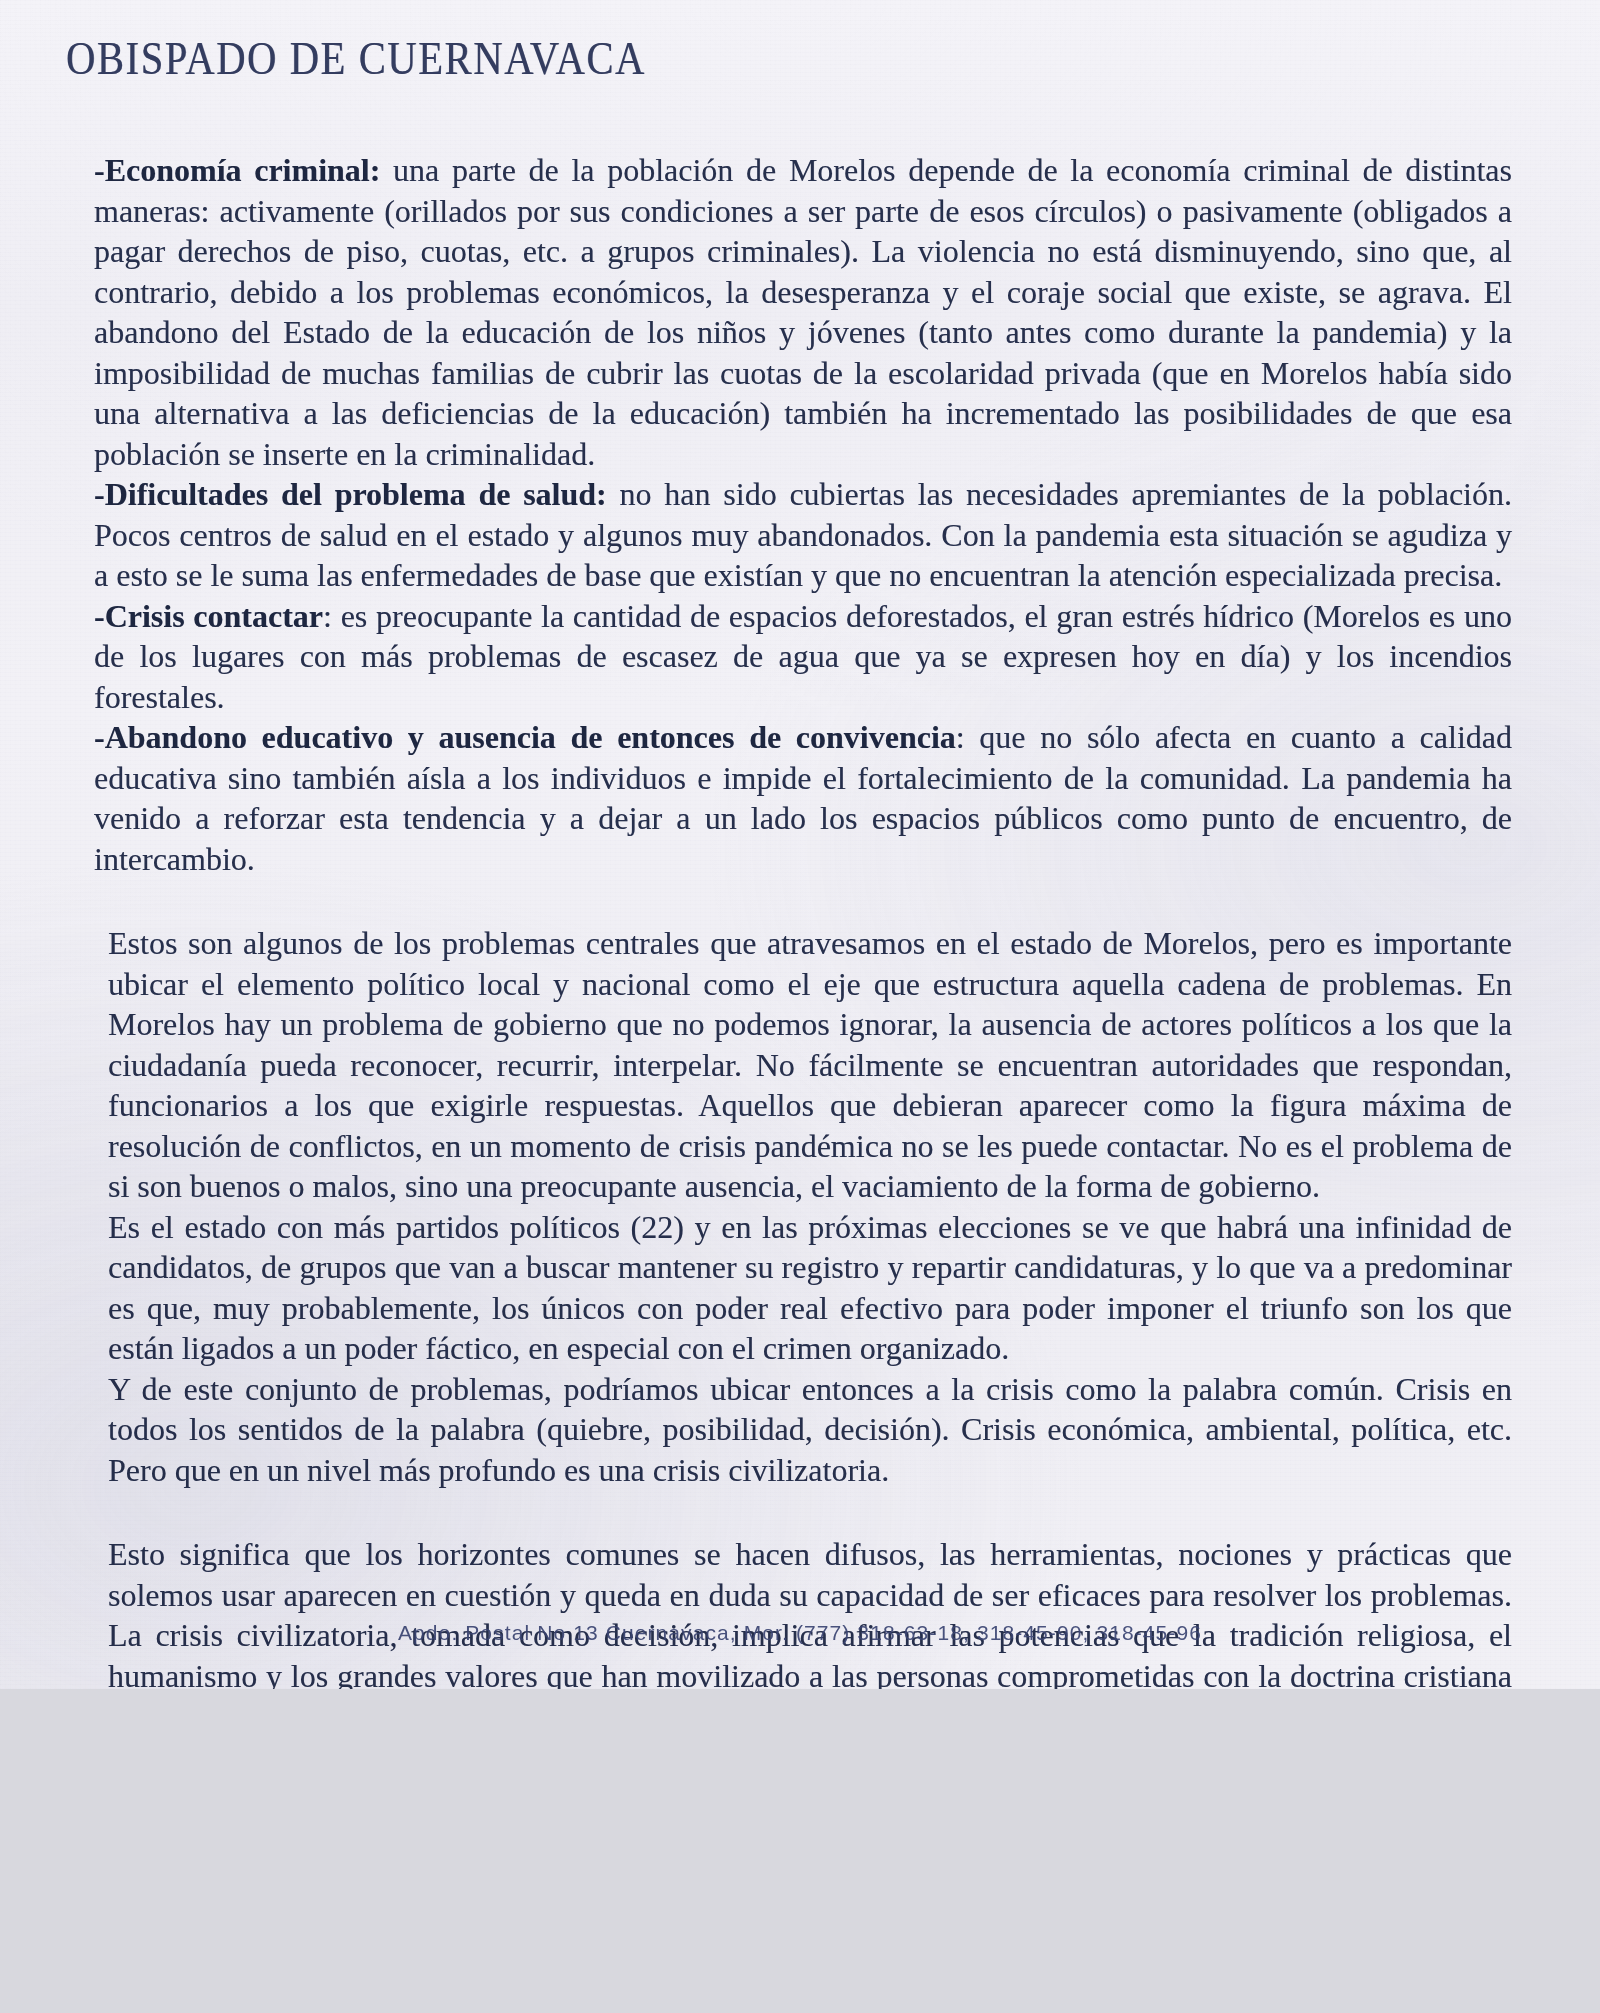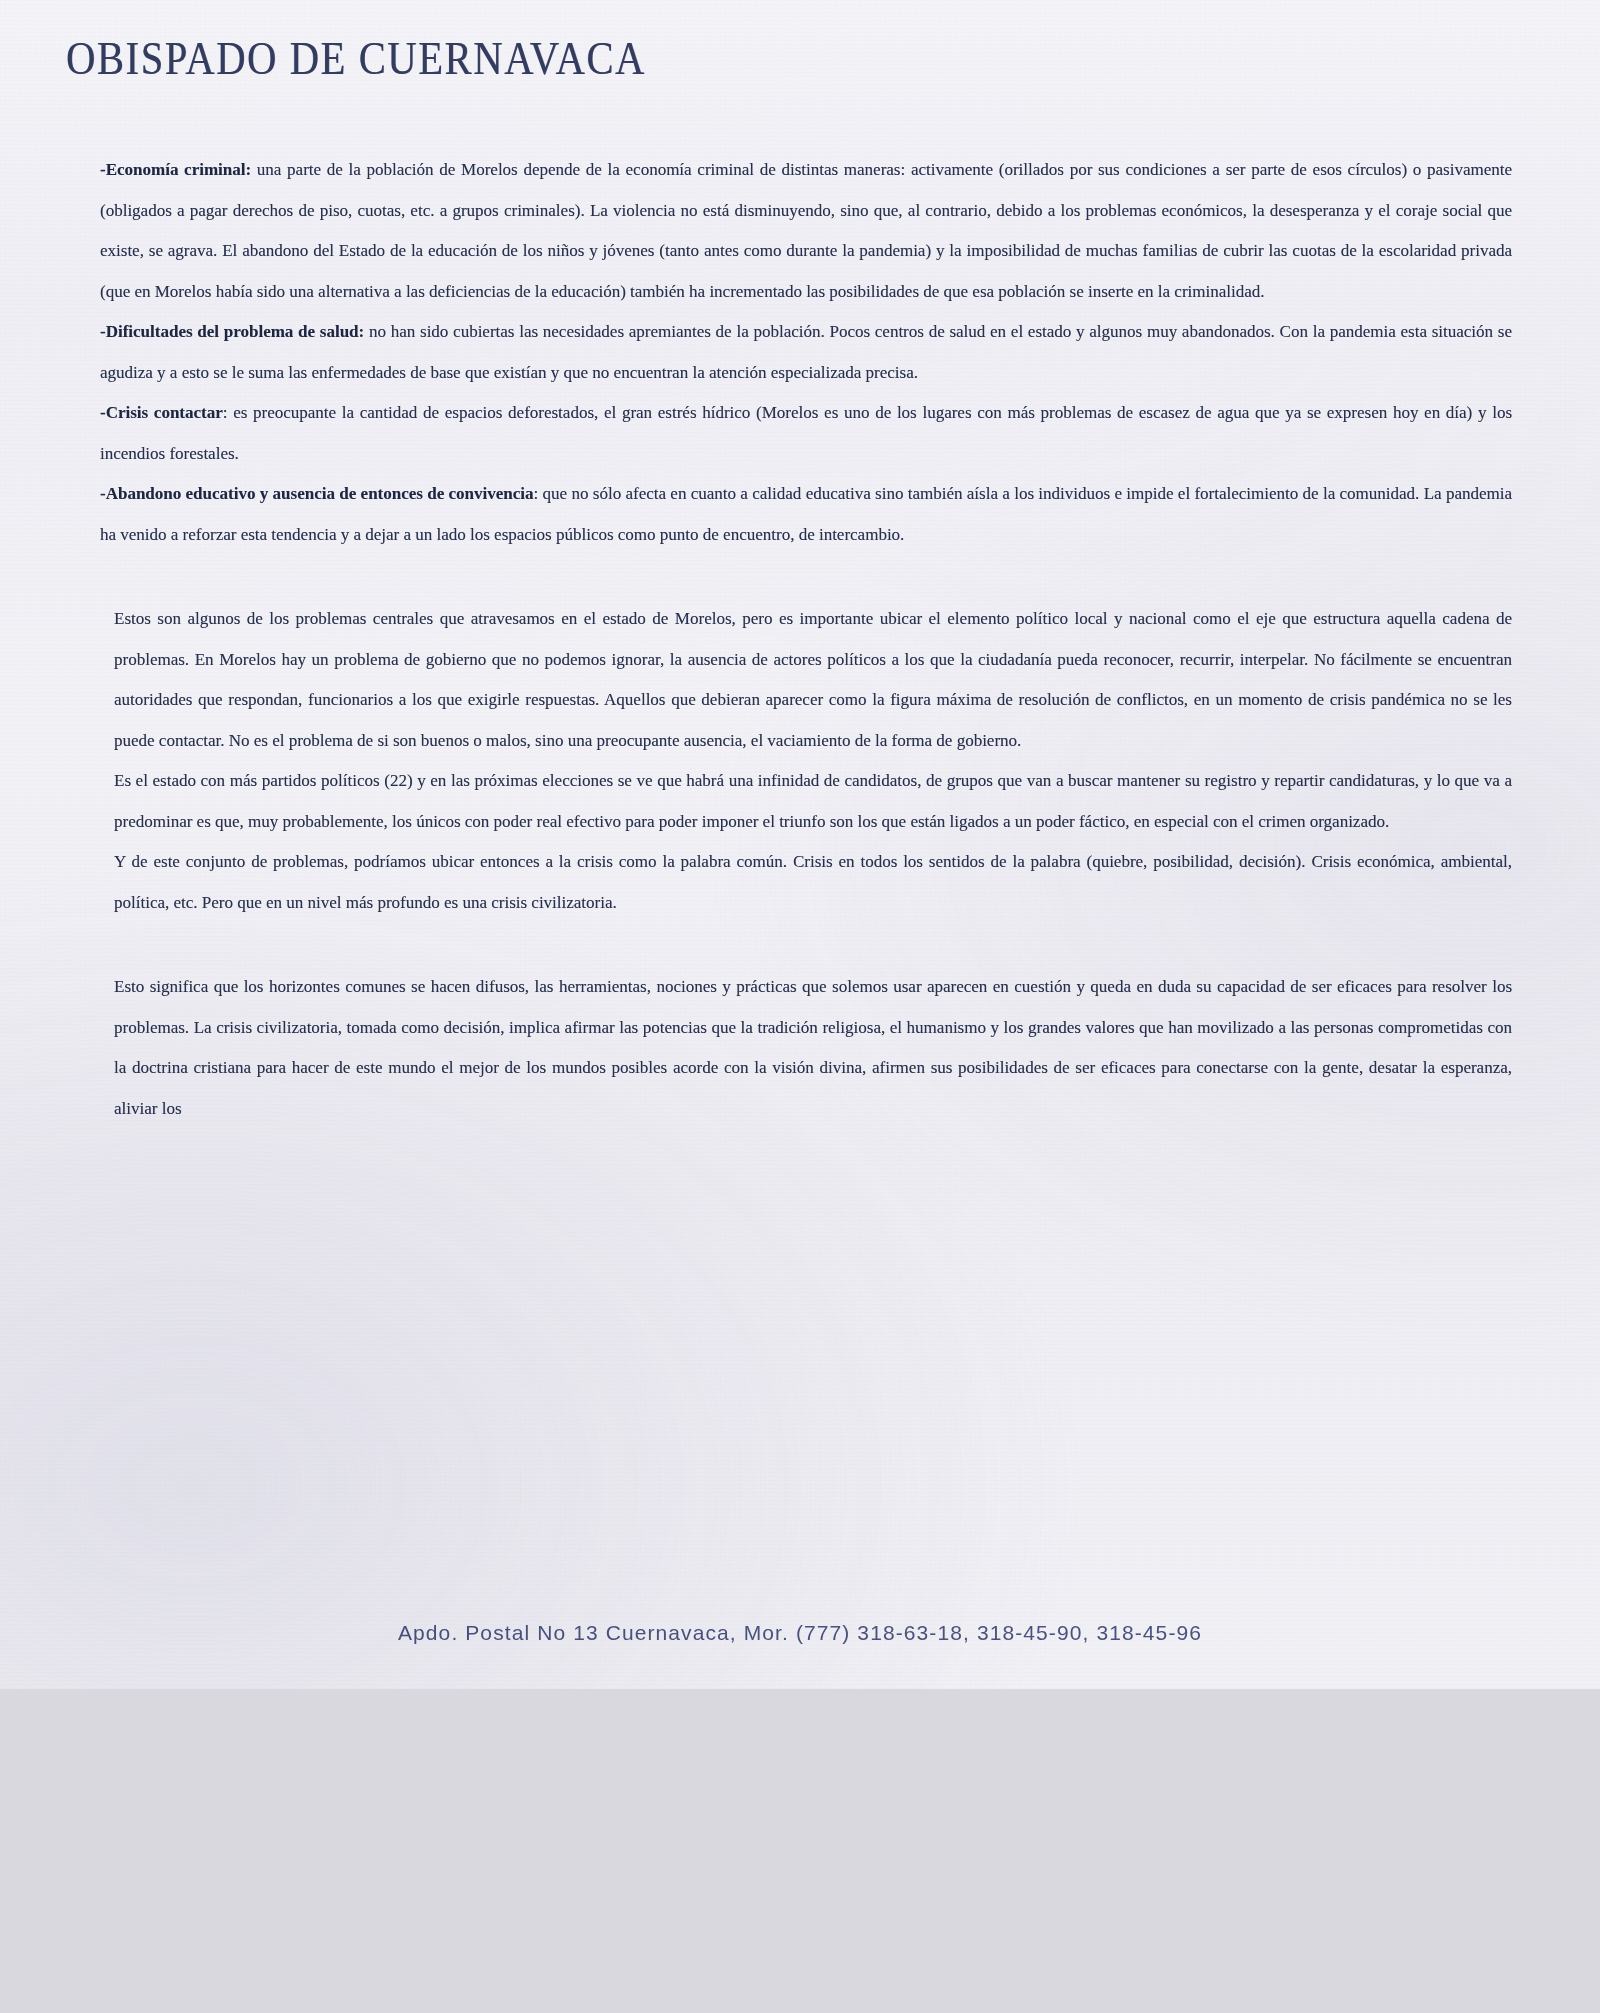--- a/index.html
+++ b/index.html
@@ -67,24 +67,24 @@
   
   .body-area {
     position: absolute;
     top: 150px;
     left: 88px;
     width: 1424px;
   }
   .block {
     text-align: justify;
     text-justify: inter-word;
-    font-size: 17px;
+    font-size: 32px;
     line-height: 40.5px;
     color: #262f4c;
-    margin: 0 0 0 12px;
+    margin: 0 0 0 6px;
     hyphens: none;
     text-shadow: 0.25px 0.25px 0 rgba(38,47,76,0.35);
     font-family: Liberation Serif, serif;
   }
   .block + .block {
     margin-top: 0;
   }
   .spacer-para {
     height: 44px;
   }

